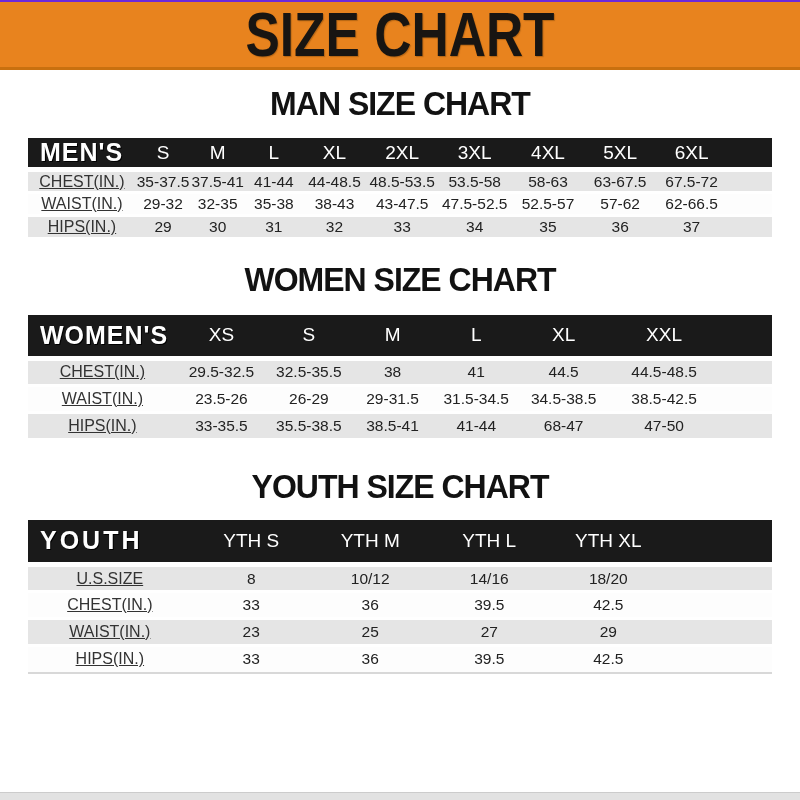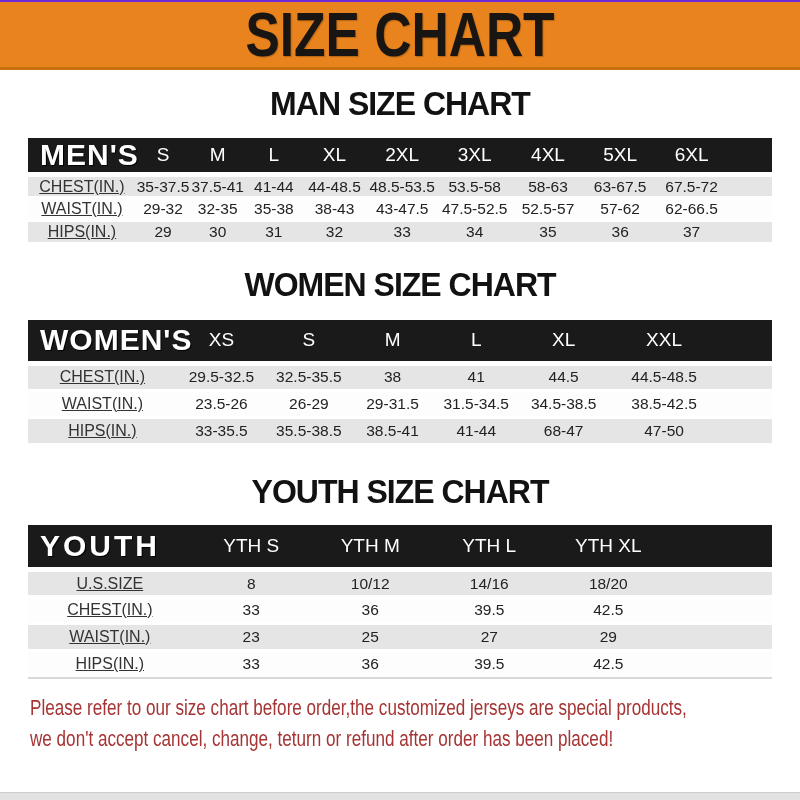--- a/index.html
+++ b/index.html
@@ -67,21 +67,21 @@
     border-bottom: 5px solid #ffffff;
     padding: 0;
   }
   .t-men   thead th { height: 30px; }
   .t-women thead th { height: 43px; }
   .t-youth thead th { height: 45px; }
   .size-table thead th.corner {
     text-align: left;
     padding-left: 12px;
     font-weight: 700;
-    font-size: 30px;
+    font-size: 25px;
     letter-spacing: 1px;
     text-shadow: 1px 1px 0 #000;
   }
   .t-youth thead th.corner { letter-spacing: 3px; }
   .size-table tbody td {
     text-align: center;
     font-size: 15.5px;
     color: #222222;
     border-bottom: 3px solid #ffffff;
     padding: 0;
@@ -310,19 +310,15 @@
         <td class="rlabel">HIPS(IN.)</td>
         <td>33</td>
         <td>36</td>
         <td>39.5</td>
         <td>42.5</td>
         <td></td>
       </tr>
     </tbody>
   </table>
 
-  <footer class="notice">
-    <p>Please refer to our size chart before order,the customized jerseys are special products,</p>
-    <p>we don't accept cancel, change, teturn or refund after order has been placed!</p>
-  </footer>
 
   <div class="bottom-strip"></div>
 </div>
 
 </body></html>

